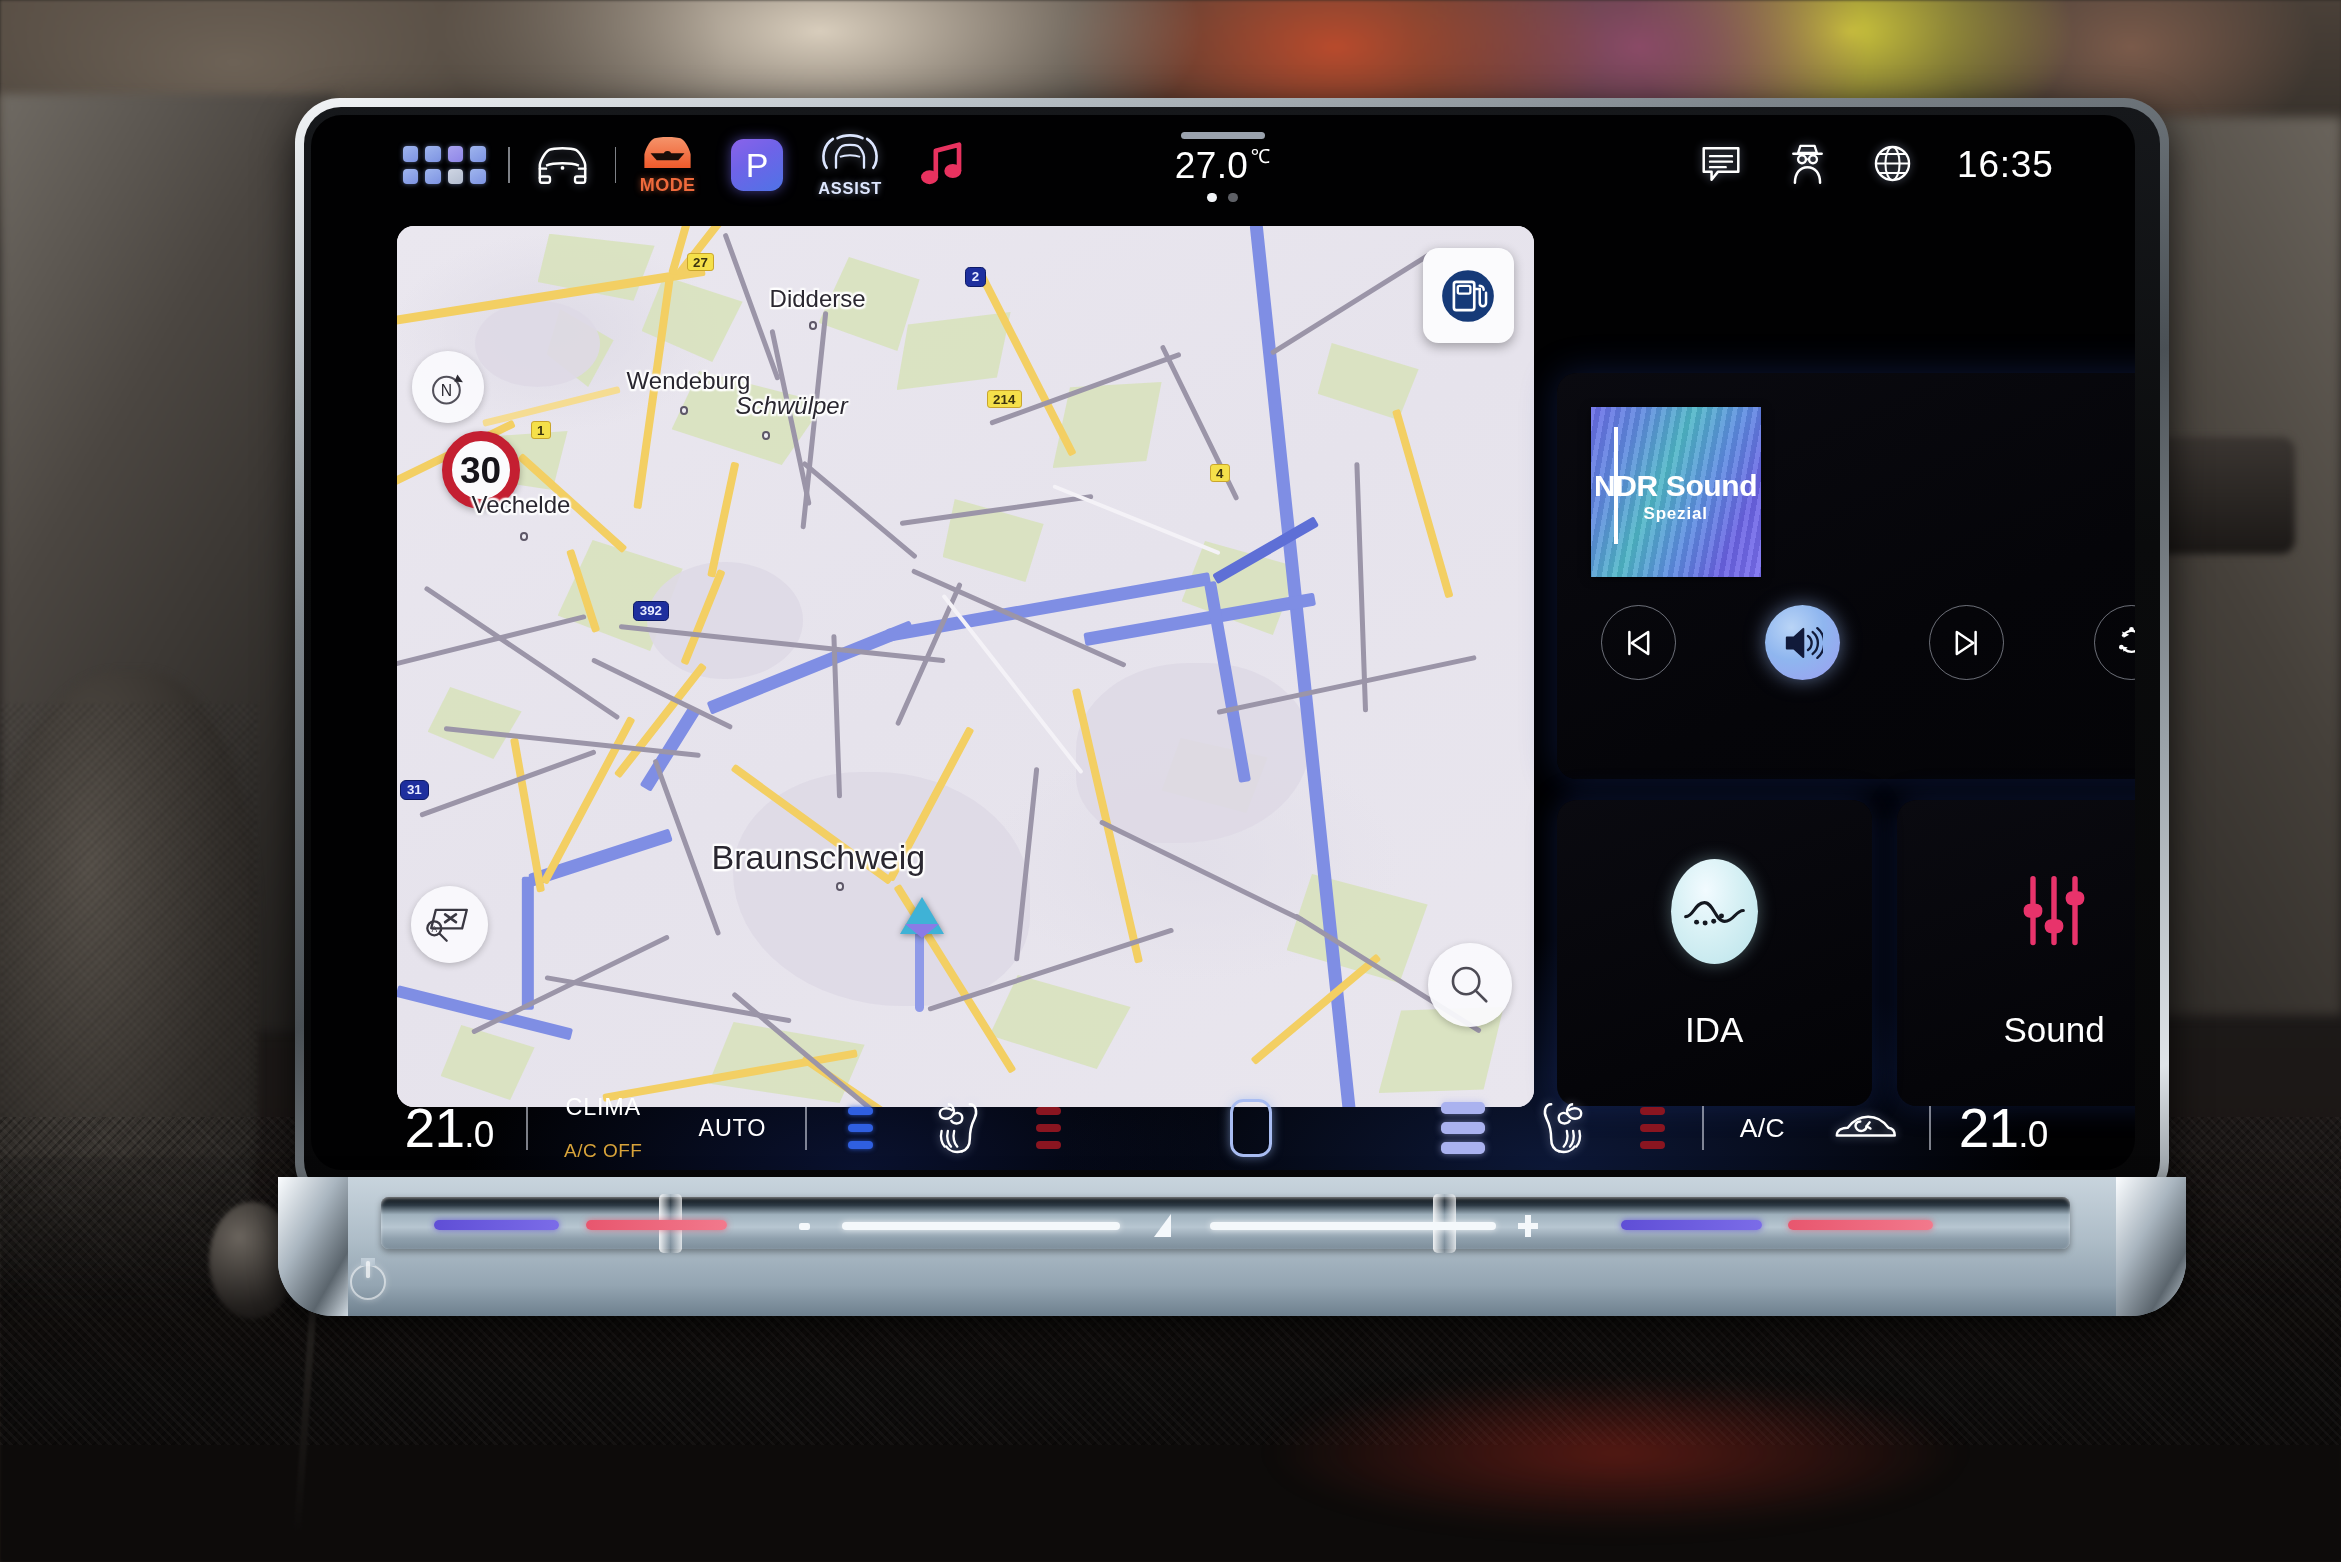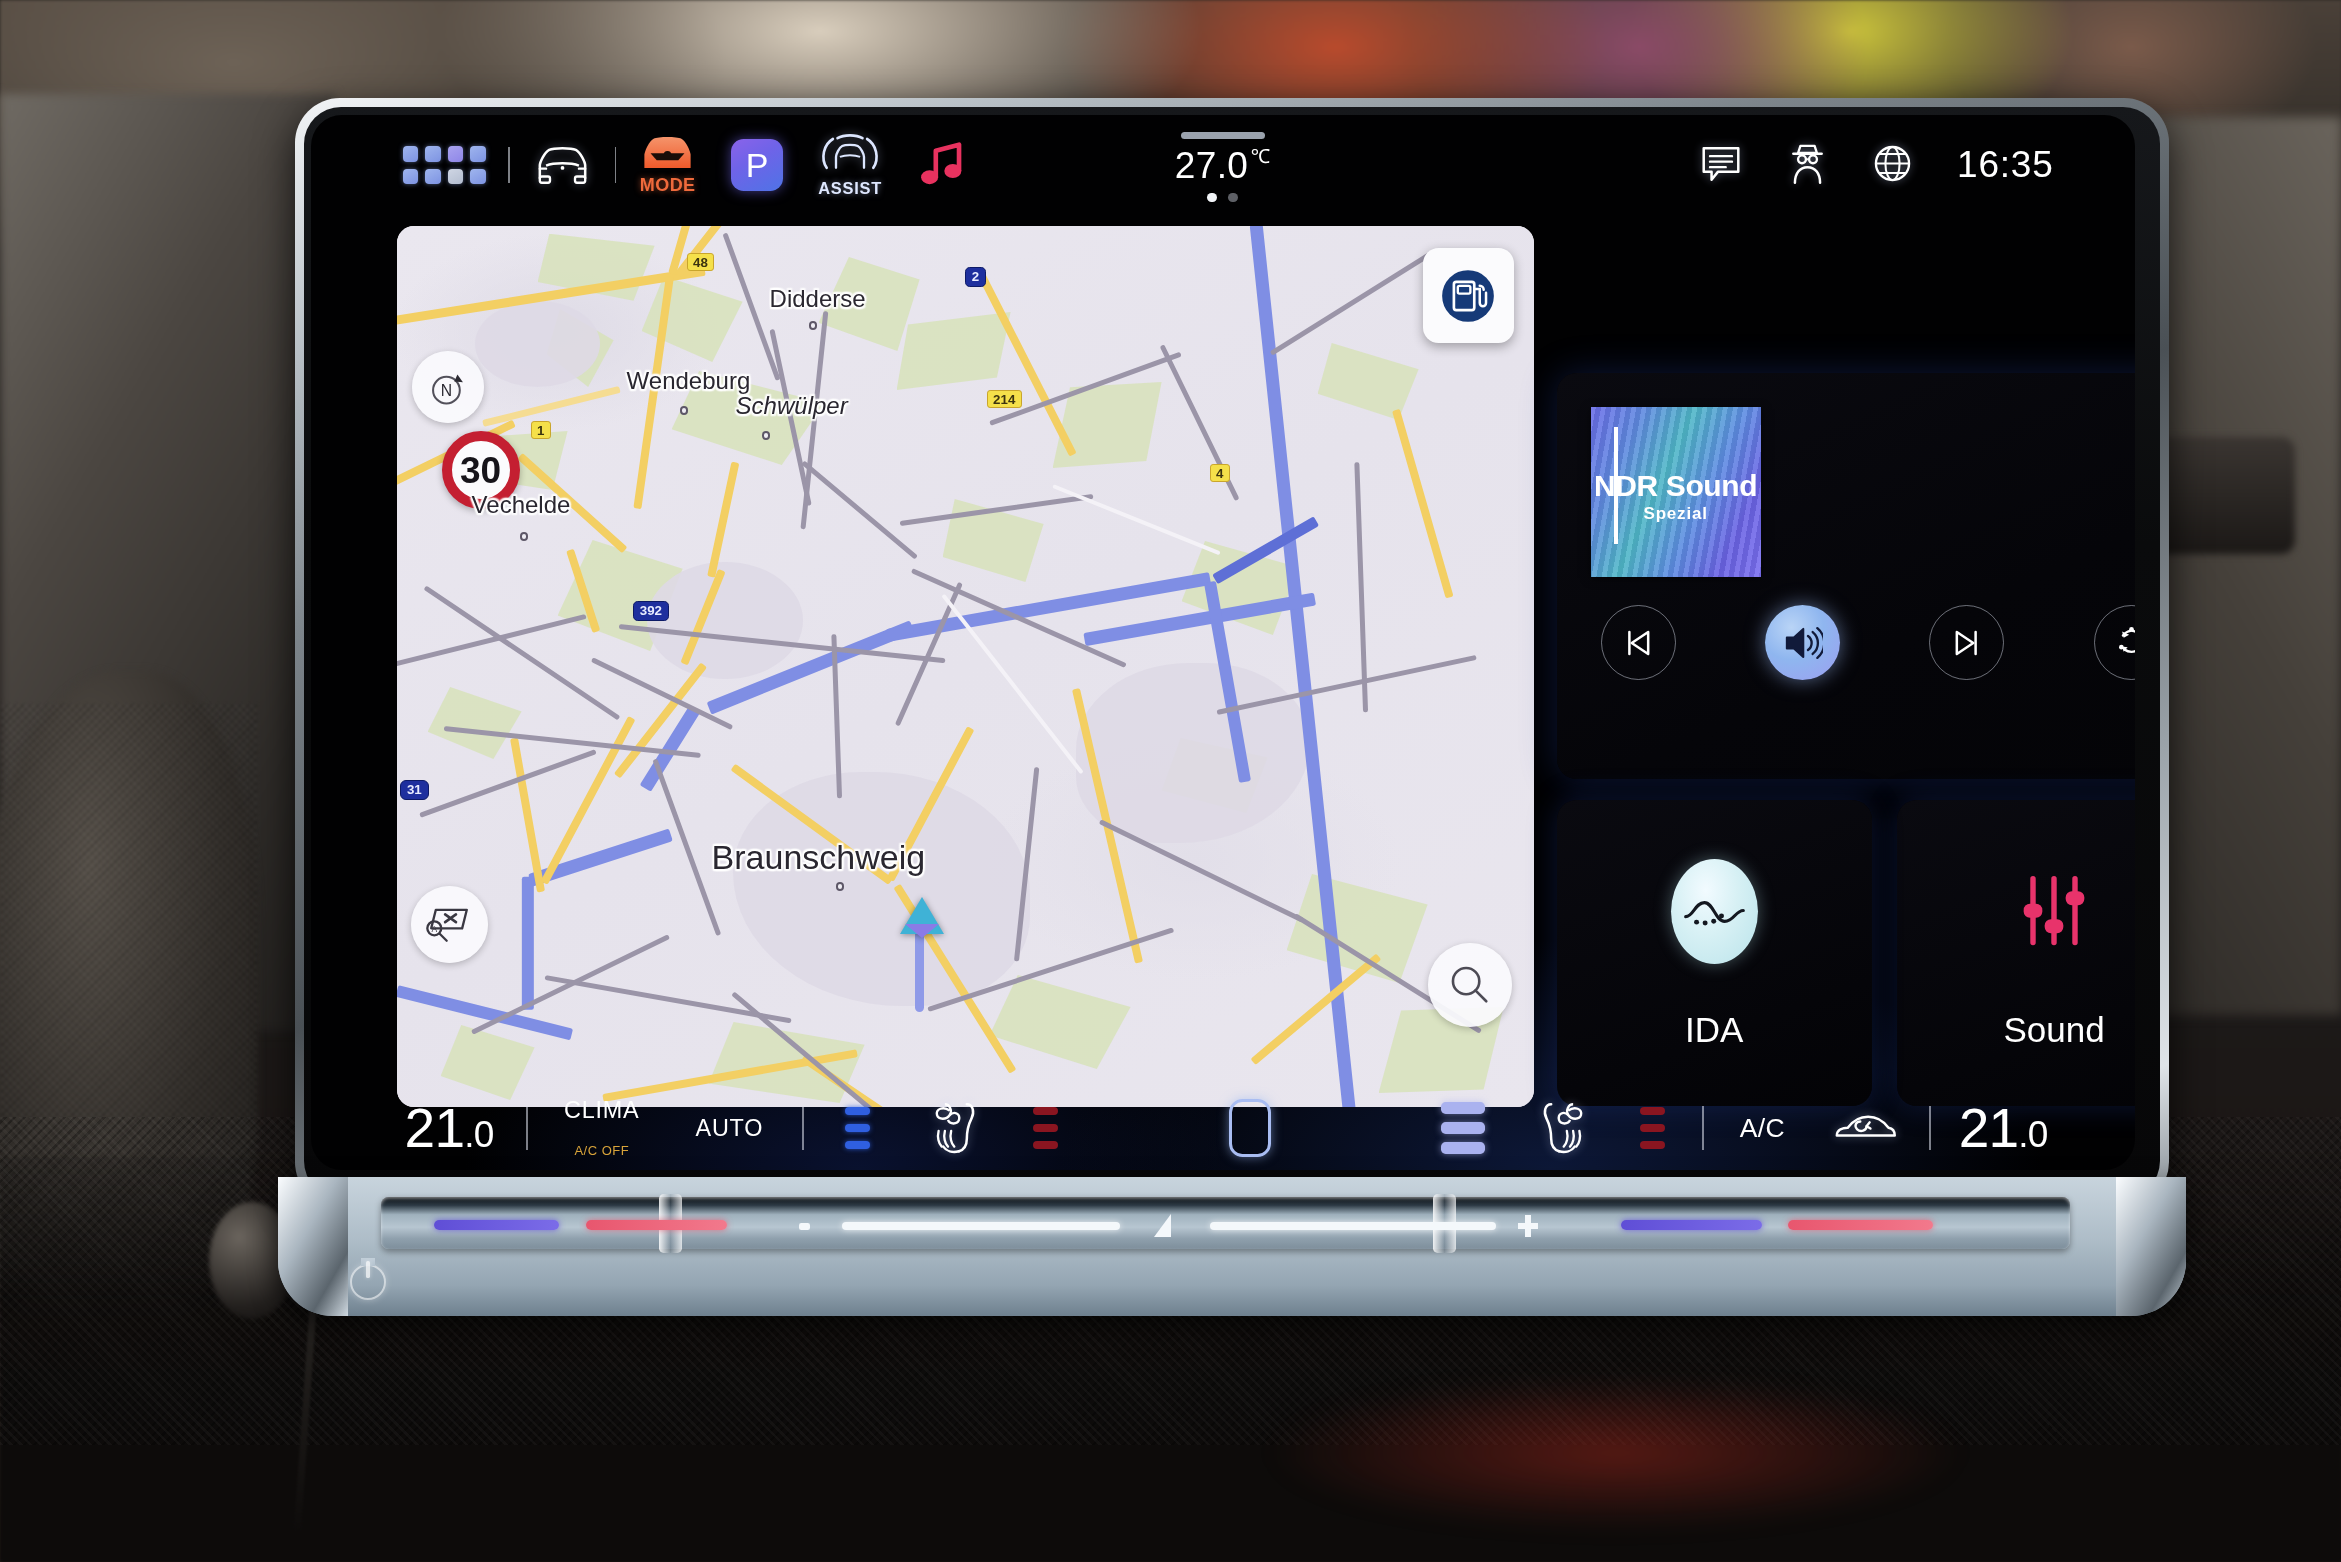--- a/index.html
+++ b/index.html
@@ -350,21 +350,21 @@
   
   .climate {
     position:absolute; left:0; bottom:0; width:100%; height:84px;
     display:flex; align-items:center;
   }
   .cl-temp { color:#fff; font-size:55px; font-weight:500; line-height:1; letter-spacing:-0.8px; }
   .cl-temp .dec { font-size:37px; }
   .cl-div { width:1.6px; height:44px; background:rgba(225,230,240,.55); }
   .cl-clima { display:flex; flex-direction:column; align-items:center; line-height:1; }
   .cl-clima .t1 { color:#fff; font-size:23.4px; font-weight:500; letter-spacing:0.8px; }
-  .cl-clima .t2 { color:#d8a33a; font-size:13px; font-weight:500; letter-spacing:0.5px; margin-top:21px; }
+  .cl-clima .t2 { color:#d8a33a; font-size:19px; font-weight:500; letter-spacing:0.5px; margin-top:21px; }
   .cl-auto { color:#fff; font-size:23.4px; font-weight:500; letter-spacing:0.8px; }
   .cl-ac { color:#fff; font-size:26.5px; font-weight:500; letter-spacing:0.4px; }
 
   .bars3 { display:flex; flex-direction:column; gap:8.6px; }
   .bars3 b { display:block; width:25px; height:8.6px; border-radius:4.7px; }
   .bars3.blue b { background:#2f5fe0; box-shadow:0 0 5.5px rgba(47,95,224,.8); }
   .bars3.red b { background:#8a1520; }
   .bars3.red.right b { background:#8a1520; }
   .bars3.lav b { width:44px; height:11.7px; background:#aab2ef; box-shadow:0 0 7px rgba(170,178,239,.6); }
 
@@ -653,21 +653,21 @@
 
       <div class="map-circle-btn" style="right:22px;top:717px;width:84px;height:84px;">
         <svg width="48" height="48" viewBox="0 0 62 62">
           <circle cx="26" cy="26" r="17" fill="none" stroke="#4d4b55" stroke-width="3.4"></circle>
           <path d="M38 38 L52 52" stroke="#4d4b55" stroke-width="3.4" stroke-linecap="round"></path>
         </svg>
       </div>
 
       <div class="car-arrow"></div>
 
-      <div class="shield shield-yellow" style="left:290px;top:27px;">48</div>
+      <div class="shield shield-yellow" style="left:290px;top:27px;">27</div>
       <div class="shield shield-blue" style="left:568px;top:41px;">2</div>
       <div class="shield shield-yellow" style="left:590px;top:164px;">214</div>
       <div class="shield shield-yellow" style="left:813px;top:238px;">4</div>
       <div class="shield shield-yellow" style="left:134px;top:195px;">1</div>
       <div class="shield shield-blue" style="left:236px;top:375px;">392</div>
       <div class="shield shield-blue" style="left:3.1px;top:554px;border-radius:6px;">31</div>
 
       <div class="place" style="left:373px;top:59px;">Didderse</div>
       <div class="place-dot" style="left:412px;top:95px;"></div>
       <div class="place" style="left:230px;top:141px;">Wendeburg</div>

